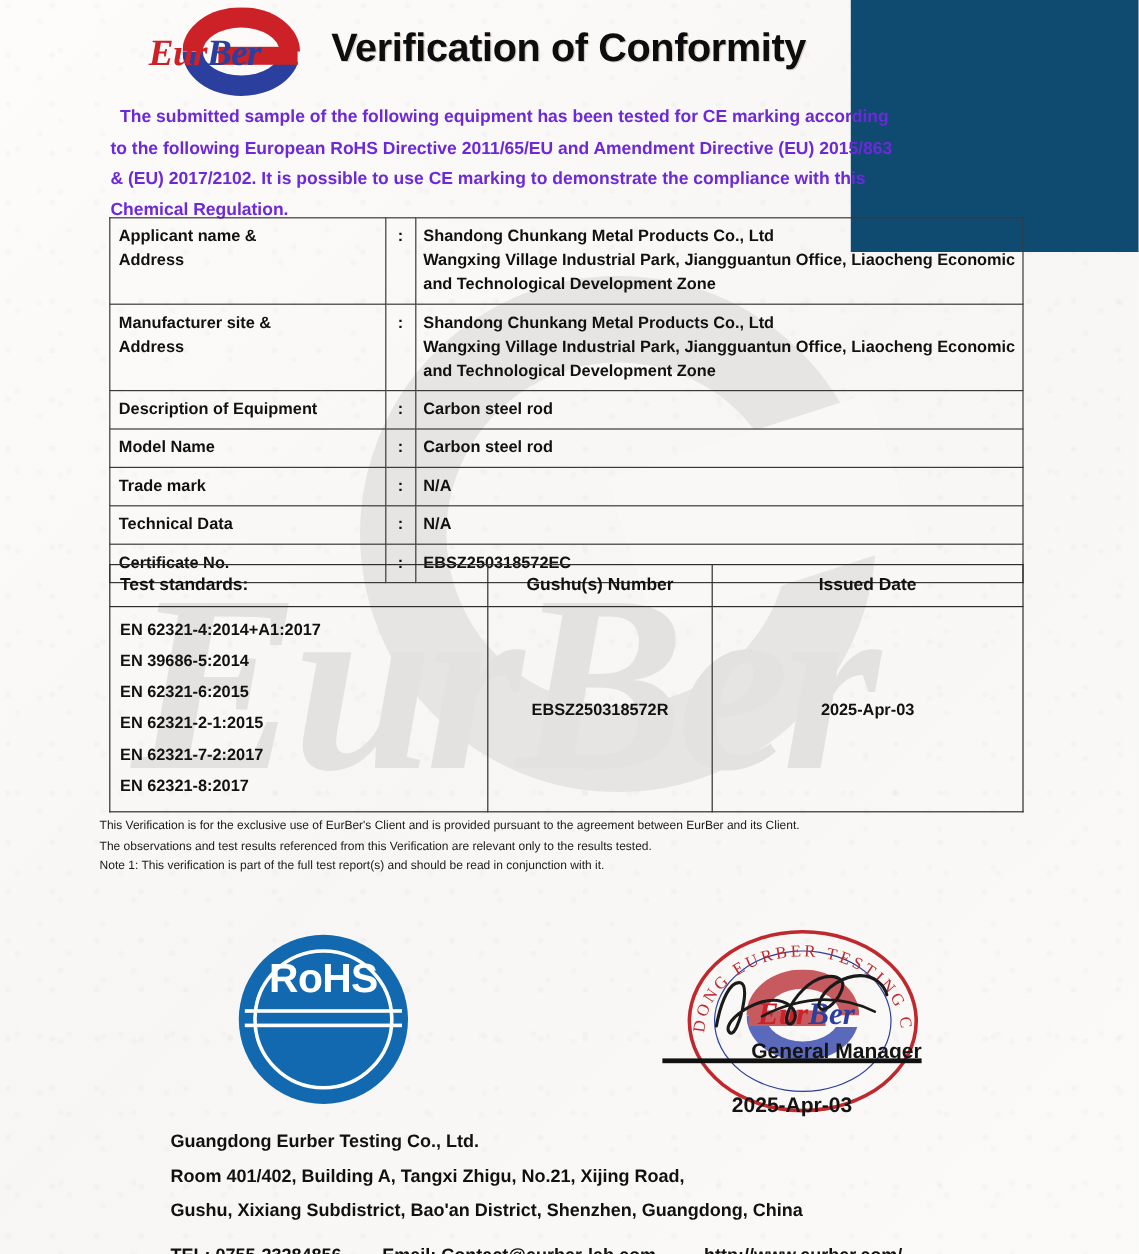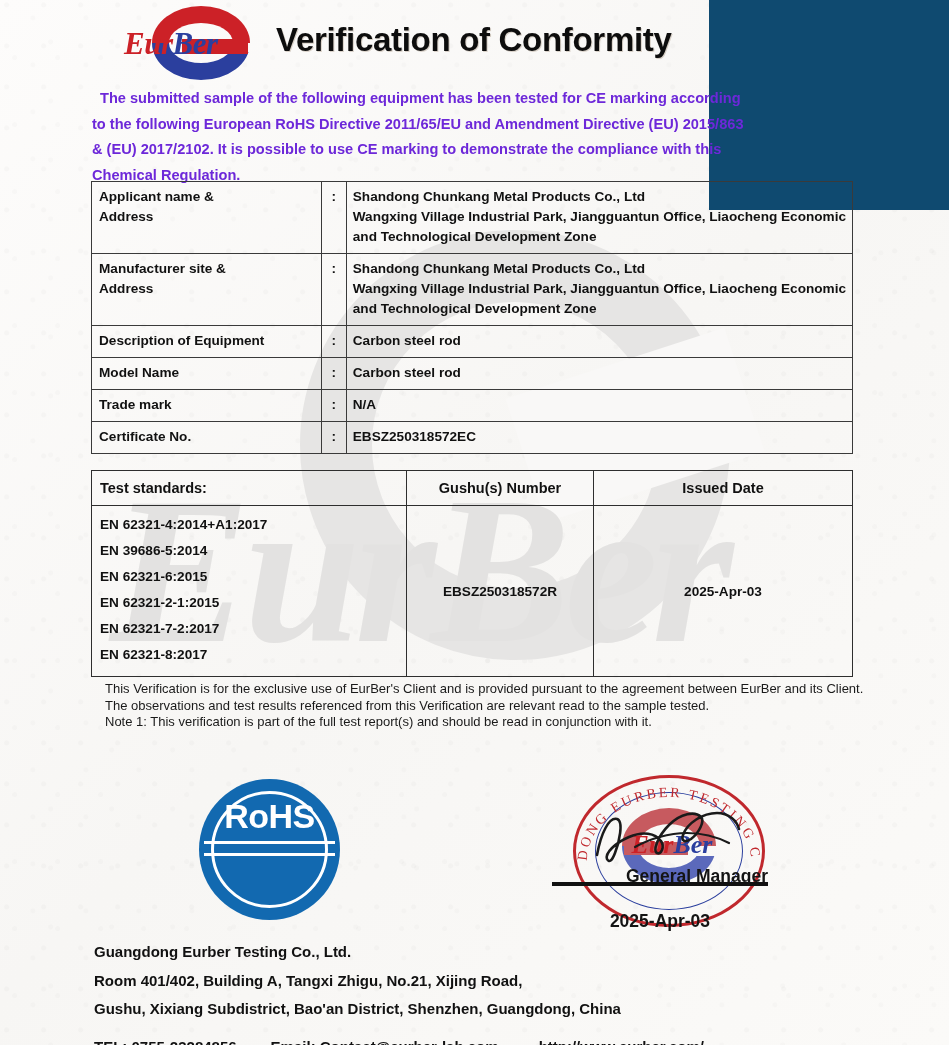--- a/index.html
+++ b/index.html
@@ -266,24 +266,24 @@
     white-space: nowrap;
   }
   .std-table td.centered {
     text-align: center;
     vertical-align: middle;
   }
 
   
   .disclaimer {
     position: absolute;
-    left: 105px;
+    left: 83px;
     top: 681px;
     width: 780px;
-    font-size: 13px;
+    font-size: 10px;
     font-weight: 400;
     line-height: 16.6px;
     color: #1a1a1a;
   }
   .disclaimer div { white-space: nowrap; }
 
   
   .rohs {
     position: absolute;
     left: 199px;
@@ -463,21 +463,21 @@
   .footer {
     position: absolute;
     left: 94px;
     top: 938px;
     width: 800px;
     font-size: 15px;
     font-weight: 700;
     line-height: 28.5px;
     color: #111;
   }
-  .footer div { white-space: nowrap; }
+  .footer div { white-space: nowrap; margin-left: 48px; }
   .footer .contact {
     margin-top: 9px;
     font-size: 15px;
   }
   .footer .contact .sp1 { display: inline-block; width: 34px; }
   .footer .contact .sp2 { display: inline-block; width: 40px; }
 </style>
 </head>
 <body>
 
@@ -551,20 +551,25 @@
           <td class="lbl">Model Name</td>
           <td class="col">:</td>
           <td class="val">Carbon steel rod</td>
         </tr>
         <tr>
           <td class="lbl">Trade mark</td>
           <td class="col">:</td>
           <td class="val">N/A</td>
         </tr>
         <tr>
+          <td class="lbl">Technical Data</td>
+          <td class="col">:</td>
+          <td class="val">N/A</td>
+        </tr>
+        <tr>
           <td class="lbl">Certificate No.</td>
           <td class="col">:</td>
           <td class="val">EBSZ250318572EC</td>
         </tr>
       </tbody>
     </table>
 
     <table class="std-table">
       <thead>
         <tr>
@@ -584,21 +589,21 @@
             <span class="sl">EN 62321-8:2017</span>
           </td>
           <td class="centered">EBSZ250318572R</td>
           <td class="centered">2025-Apr-03</td>
         </tr>
       </tbody>
     </table>
 
     <div class="disclaimer">
       <div>This Verification is for the exclusive use of EurBer's Client and is provided pursuant to the agreement between EurBer and its Client.</div>
-      <div>The observations and test results referenced from this Verification are relevant read to the sample tested.</div>
+      <div>The observations and test results referenced from this Verification are relevant only to the results tested.</div>
       <div>Note 1: This verification is part of the full test report(s) and should be read in conjunction with it.</div>
     </div>
 
     <div class="rohs">
       <div class="rohs-inner-ring"></div>
       <div class="rohs-text">RoHS</div>
       <div class="rohs-line l1"></div>
       <div class="rohs-line l2"></div>
     </div>
 

